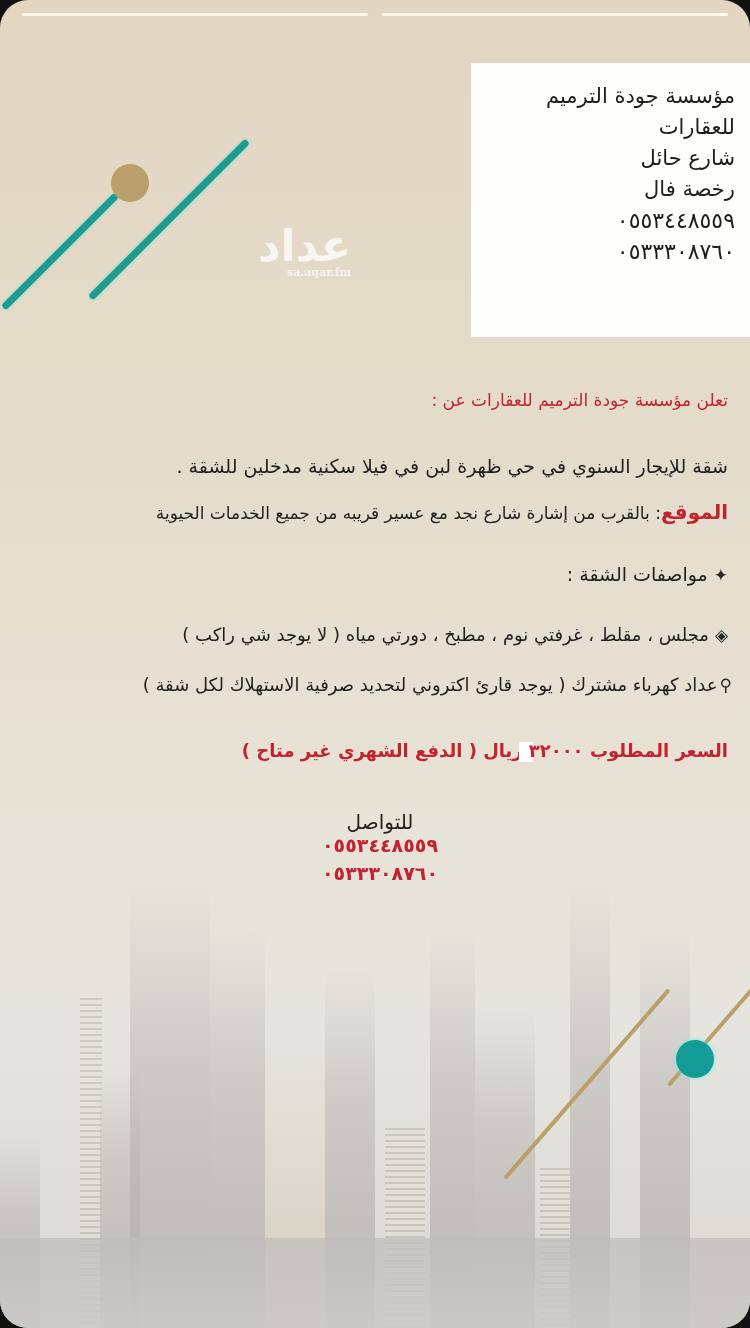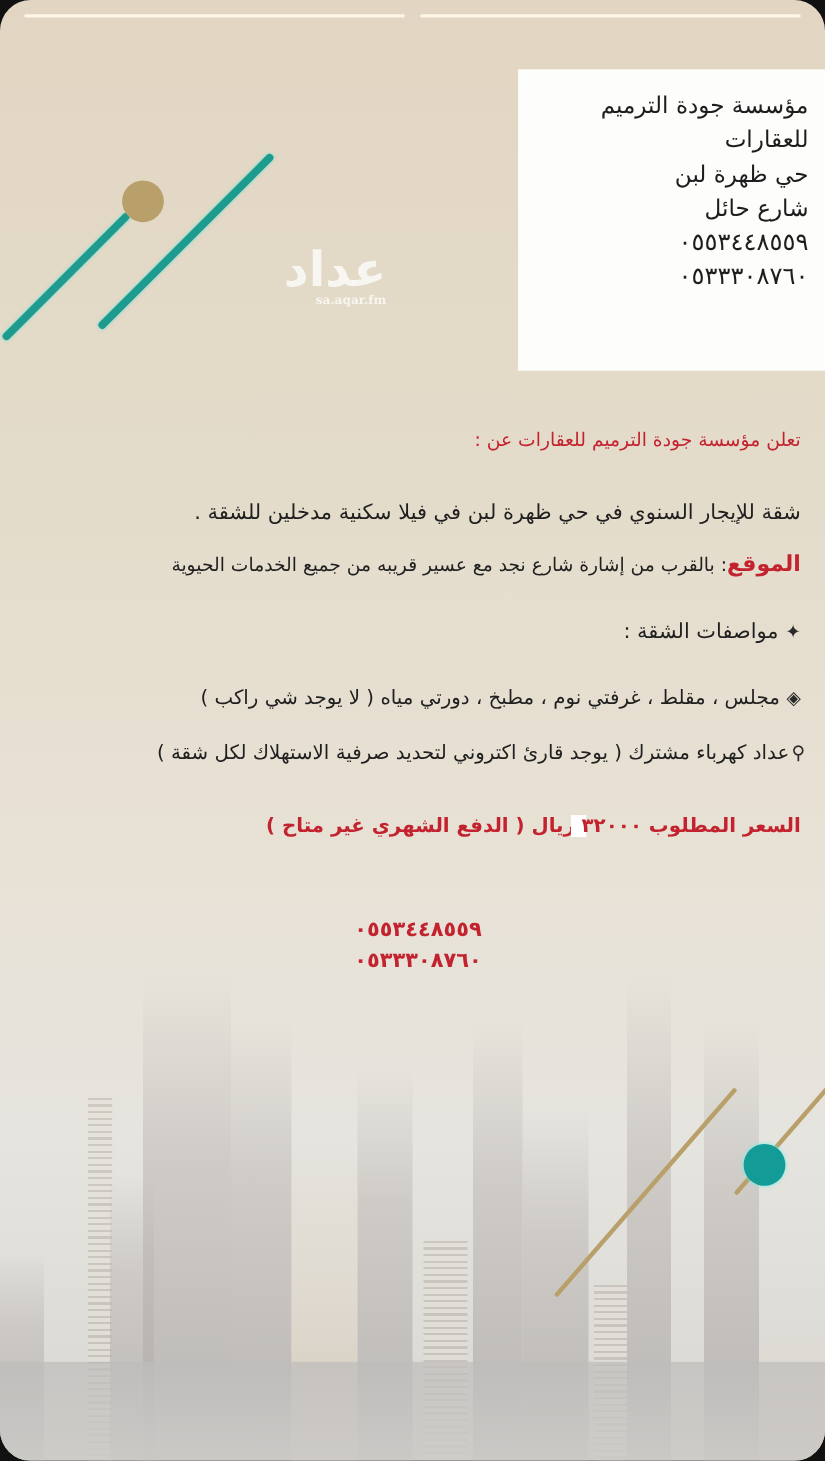--- a/index.html
+++ b/index.html
@@ -60,22 +60,22 @@
   <div class="deco" style="left:58px; top:216px; width:222px; height:7px; background:#1f9a8f; transform:rotate(-45deg); box-shadow:0 0 3px #5fe3d6;"></div>
   <div class="dot" style="left:111px; top:164px; width:38px; height:38px; background:#b9a06b;"></div>
 
   <div class="watermark">
     <div class="wm-ar">عداد</div>
     <div class="wm-url">sa.aqar.fm</div>
   </div>
 
   <div class="info-card">
     <div>مؤسسة جودة الترميم للعقارات</div>
-    <div>حي ظهرة لبن</div>
     <div>شارع حائل</div>
+    <div>رخصة فال</div>
     <div class="phone">٠٥٥٣٤٤٨٥٥٩</div>
     <div class="phone">٠٥٣٣٣٠٨٧٦٠</div>
   </div>
 
   <div class="skyline">
     <div class="tower" style="left:0; width:40px; height:190px;"></div>
     <div class="tower light stripe" style="left:80px; width:22px; height:330px;"></div>
     <div class="tower" style="left:100px; width:40px; height:260px;"></div>
     <div class="tower" style="left:130px; width:80px; height:440px;"></div>
     <div class="tower" style="left:210px; width:55px; height:400px;"></div>
@@ -108,16 +108,17 @@
       <span class="bullet-icon">◈</span><span>مجلس ، مقلط ، غرفتي نوم ، مطبخ ، دورتي مياه ( لا يوجد شي راكب )</span>
     </div>
     <div class="line" style="top:674px; font-size:18px; right:18px;">
       <span class="bullet-icon" style="margin-left:2px;">⚲</span><span>عداد كهرباء مشترك ( يوجد قارئ اكتروني لتحديد صرفية الاستهلاك لكل شقة )</span>
     </div>
     <div class="line price red">
       <span>السعر المطلوب ٣٢٠٠٠</span><span class="whitebox"></span><span>ريال ( الدفع الشهري غير متاح )</span>
     </div>
   </div>
 
+  <div class="contact contact-title">للتواصل</div>
   <div class="contact contact-num" style="top:834px;">٠٥٥٣٤٤٨٥٥٩</div>
   <div class="contact contact-num" style="top:862px;">٠٥٣٣٣٠٨٧٦٠</div>
 
 </div>
 
 </body></html>

